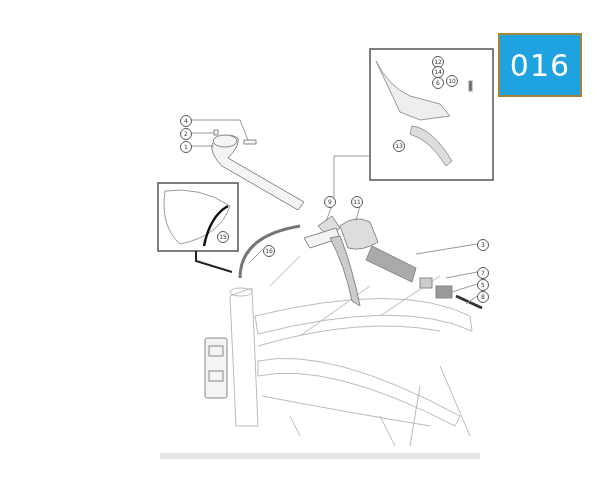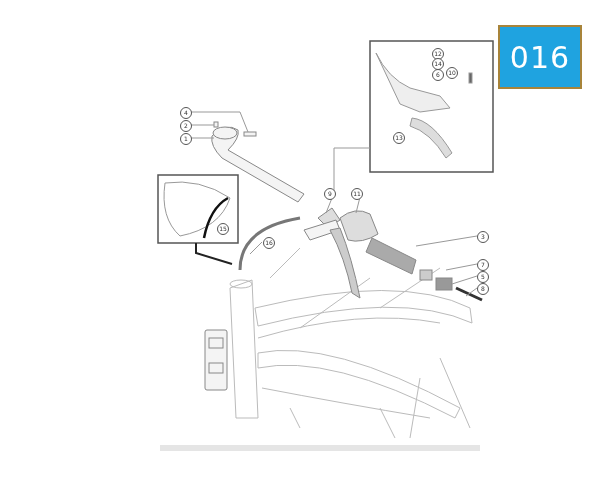--- a/index.html
+++ b/index.html
@@ -1,17 +1,17 @@
 <!DOCTYPE html>
 <html><head>
 <meta charset="utf-8">
 <style>
   html,body{margin:0;padding:0;background:#ffffff;}
   body{width:600px;height:480px;position:relative;overflow:hidden;font-family:"Liberation Sans",sans-serif;}
-  .stage{position:absolute;left:0;top:8px;width:600px;height:380px;}
+  .stage{position:absolute;left:0;top:16px;width:600px;height:380px;}
   .badge{position:absolute;left:498px;top:17px;width:84px;height:64px;background:#1fa3e0;border:2px solid #a8843a;box-sizing:border-box;display:flex;align-items:center;justify-content:center;color:#fff;font-size:30px;font-family:"DejaVu Sans",sans-serif;letter-spacing:1px;}
   .callout{position:absolute;width:10px;height:10px;border:1px solid #555;border-radius:50%;font-size:6px;line-height:10px;text-align:center;color:#333;background:#fff;font-family:"DejaVu Sans",sans-serif;}
   svg{position:absolute;left:0;top:0;}
 </style>
 </head>
 <body>
 
 <div class="stage">
   <svg width="600" height="480" viewBox="0 0 600 480">
     <g fill="none" stroke="#bbb" stroke-width="1">

